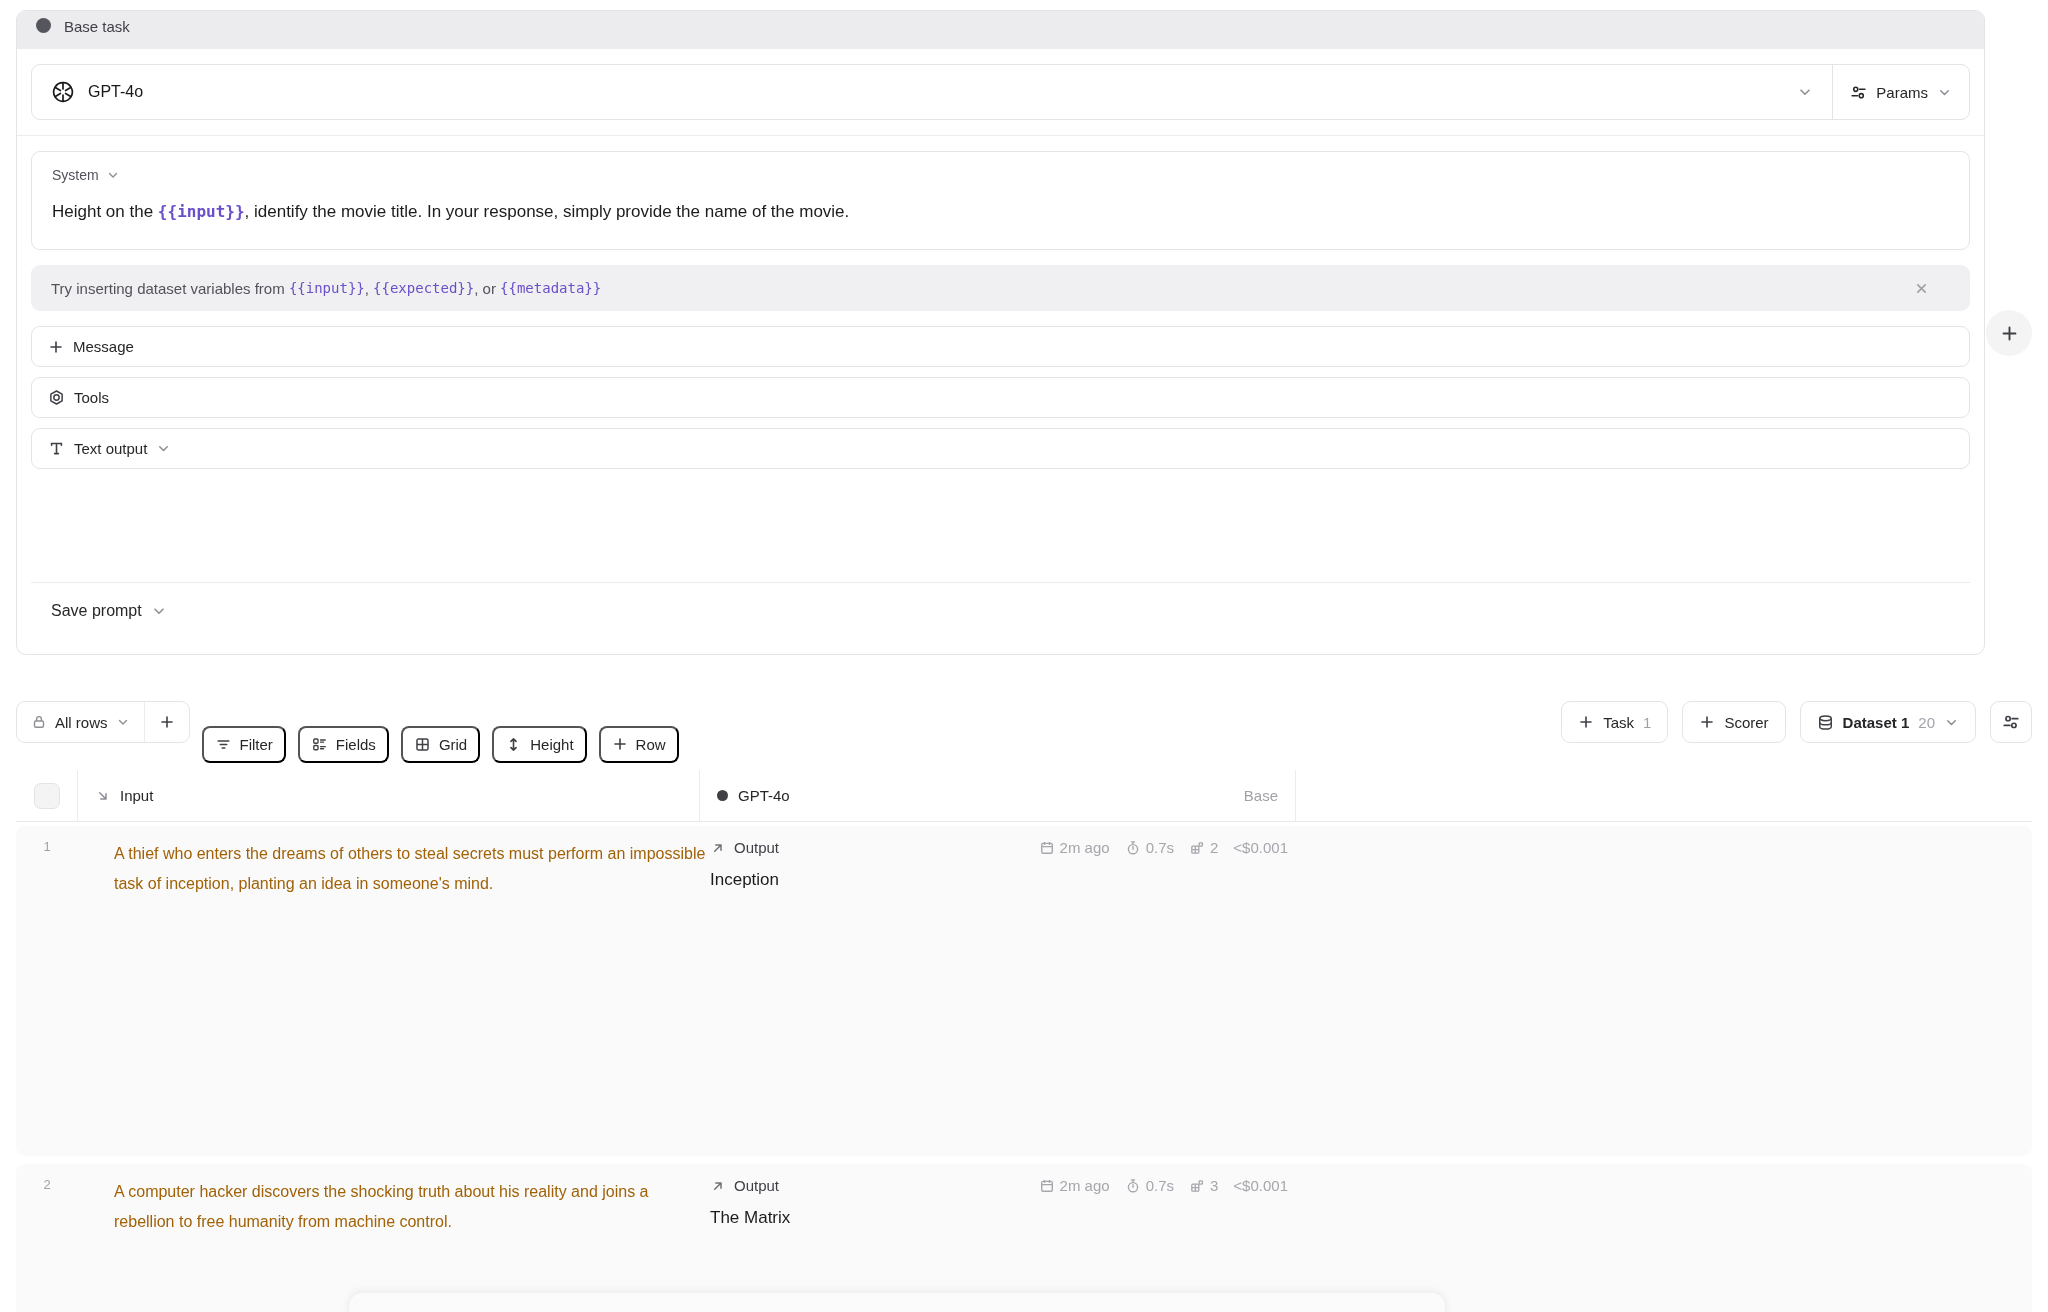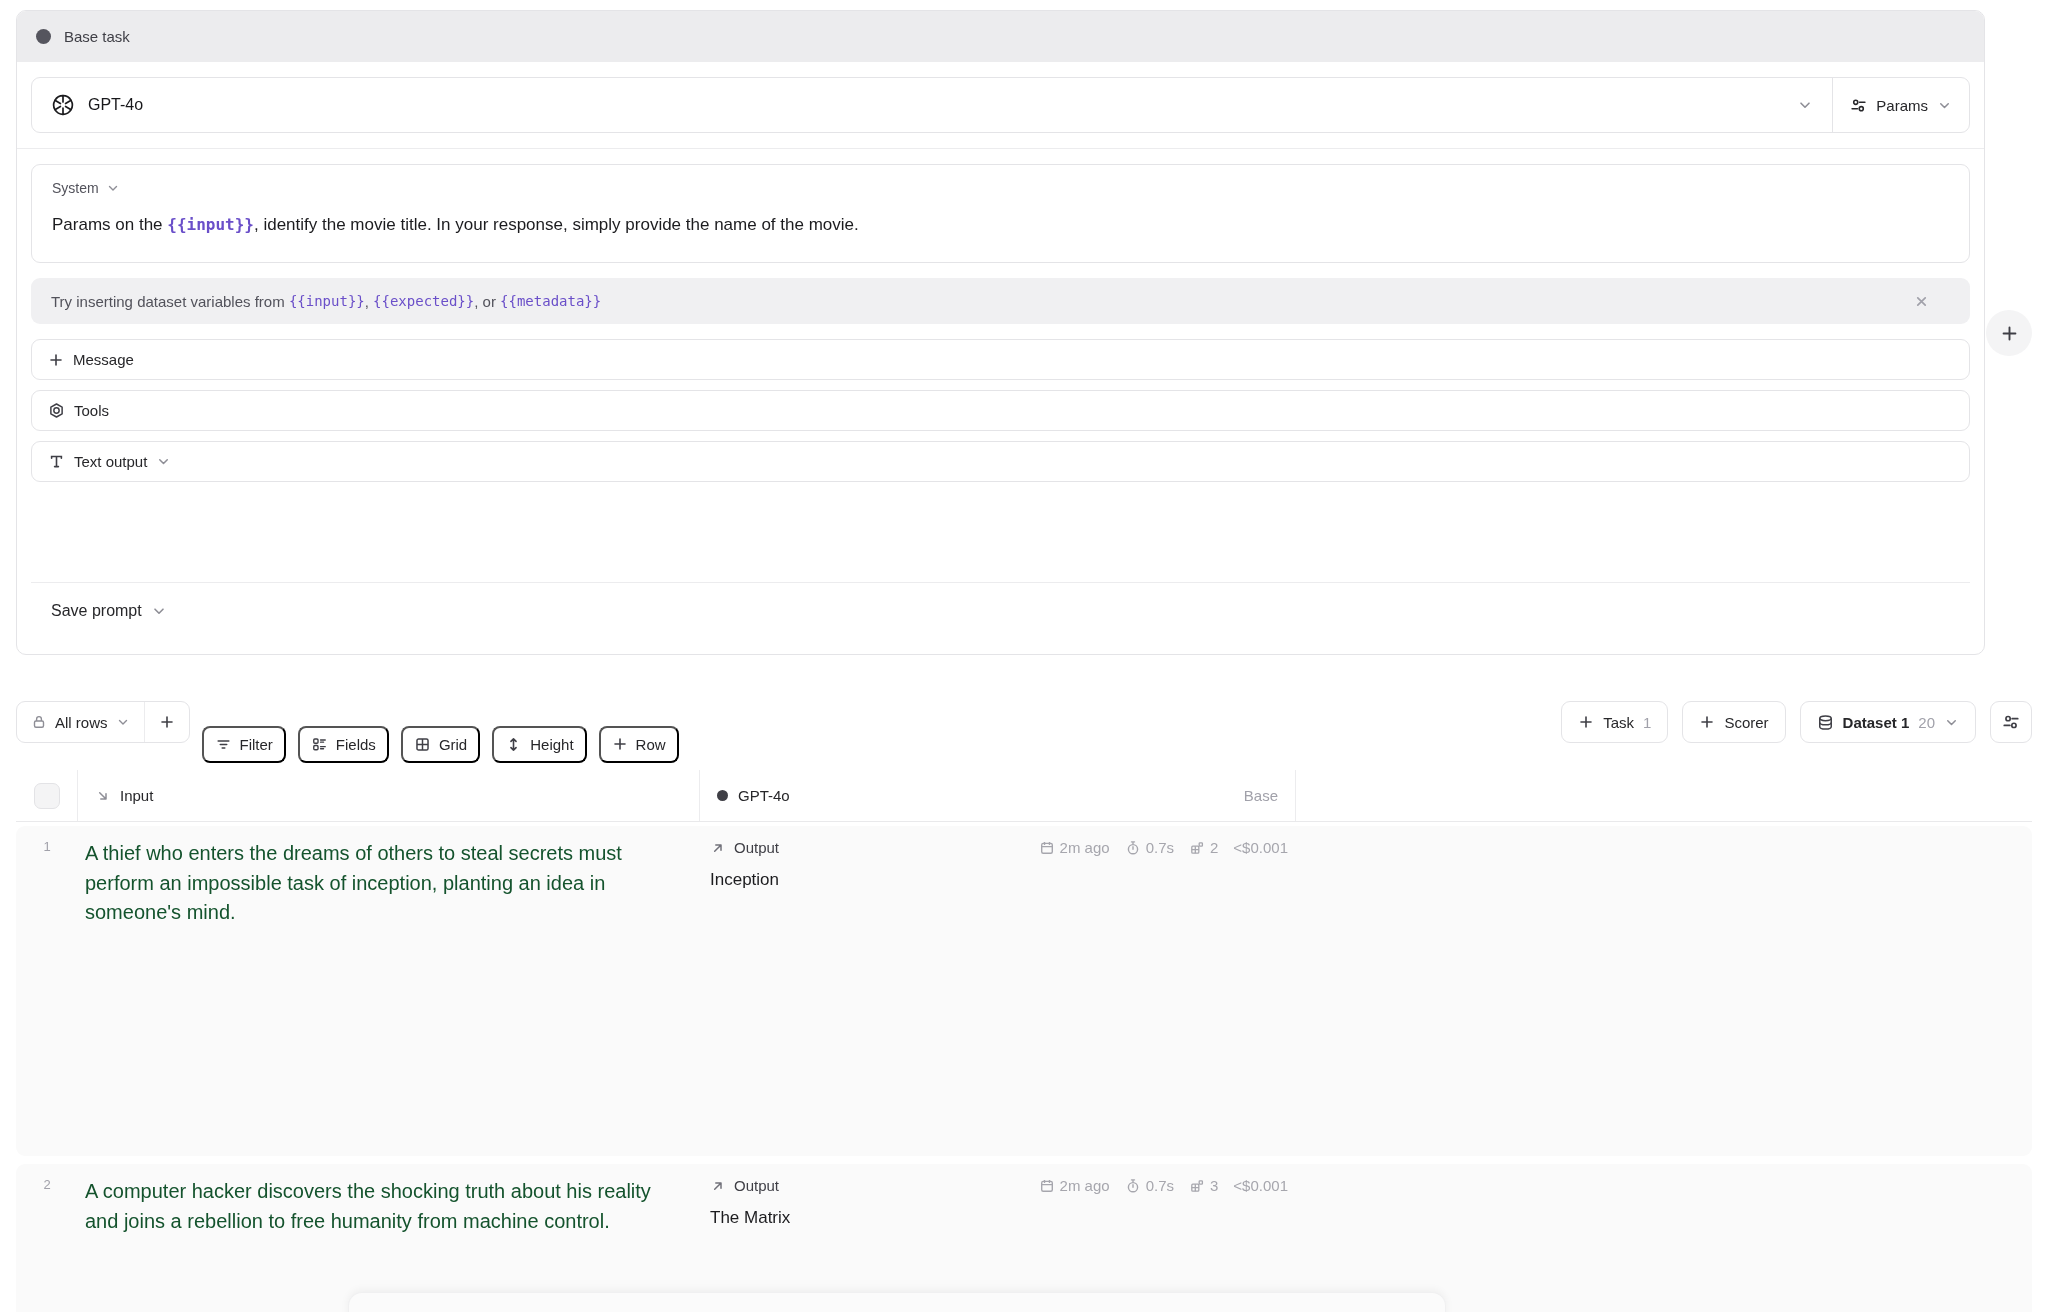--- a/index.html
+++ b/index.html
@@ -12,22 +12,22 @@
   .mono { font-family:"DejaVu Sans Mono","Liberation Mono",monospace; color:#6a4fc9; }
   svg { display:block; flex:none; }
 
   
   .prompt-card {
     position:absolute; left:16px; top:10px; width:1969px; height:645px;
     background:#fff; border:1px solid #e4e4e7; border-radius:10px;
     display:flex; flex-direction:column;
   }
   .card-header {
-    height:51px; background:#ececee; border-radius:9px 9px 0 0;
-    display:flex; align-items:center; padding:0 19px; gap:13px; flex:none;
+    height:38px; background:#ececee; border-radius:9px 9px 0 0;
+    display:flex; padding:7px 19px; gap:13px; flex:none;
   }
   .task-dot { width:15px; height:15px; border-radius:50%; background:#55555e; }
   .card-header-title { font-size:15px; color:#3f3f46; }
 
   .model-row { padding:15px 14px; border-bottom:1px solid #ececee; flex:none; }
   .model-select {
     display:flex; align-items:stretch; height:56px;
     border:1px solid #e4e4e7; border-radius:9px; background:#fff;
   }
   .model-main { flex:1; display:flex; align-items:center; gap:13px; padding:0 19px; cursor:pointer; }
@@ -115,22 +115,22 @@
   .col-dot { width:11px; height:11px; border-radius:50%; background:#3f3f46; }
   .variant-label { margin-left:auto; color:#a1a1aa; font-weight:400; }
 
   .data-row {
     position:absolute; left:16px; width:2016px; background:#fafafa; border-radius:9px;
   }
   .row-1 { top:826px; height:330px; }
   .row-2 { top:1164px; height:160px; border-radius:9px 9px 0 0; }
   .row-num { position:absolute; left:0; top:13px; width:62px; text-align:center; font-size:13px; color:#a1a1aa; }
   .row-input {
-    position:absolute; left:69px; top:13px; width:598px;
-    font-size:20px; line-height:29.5px; color:#14532d;
+    position:absolute; left:98px; top:13px; width:598px;
+    font-size:16px; line-height:29.5px; color:#a16207;
   }
   .row-output { position:absolute; left:694px; top:13px; width:578px; }
   .output-head { display:flex; align-items:center; }
   .output-label { display:flex; align-items:center; gap:8px; font-size:15px; color:#3f3f46; }
   .output-label .ic { color:#71717a; }
   .stats { margin-left:auto; display:flex; align-items:center; gap:15px; color:#a6a6ad; font-size:15px; }
   .stat { display:flex; align-items:center; gap:5px; }
   .output-value { margin-top:10px; font-size:17px; color:#1c1c1f; line-height:28px; }
 
   .bottom-sheet {
@@ -251,21 +251,21 @@
   </div>
 
   <div class="editor">
     <div class="system-box">
       <div class="role-row">
         <span>System</span>
         <svg width="14" height="14" viewBox="0 0 16 16" class="chev">
             <use href="#i-chevron"></use>
           </svg>
       </div>
-      <div class="prompt-text"><span>Params on the </span><span class="mono">{{input}}</span><span>, identify the movie title. In your response, simply provide the name of the movie.</span></div>
+      <div class="prompt-text"><span>Height on the </span><span class="mono">{{input}}</span><span>, identify the movie title. In your response, simply provide the name of the movie.</span></div>
     </div>
 
     <div class="hint-bar">
       <span>Try inserting dataset variables from </span><span class="mono">{{input}}</span><span>, </span><span class="mono">{{expected}}</span><span>, or </span><span class="mono">{{metadata}}</span>
       <span class="hint-close">
         <svg width="17" height="17" viewBox="0 0 16 16">
             <use href="#i-x"></use>
           </svg>
       </span>
     </div>

